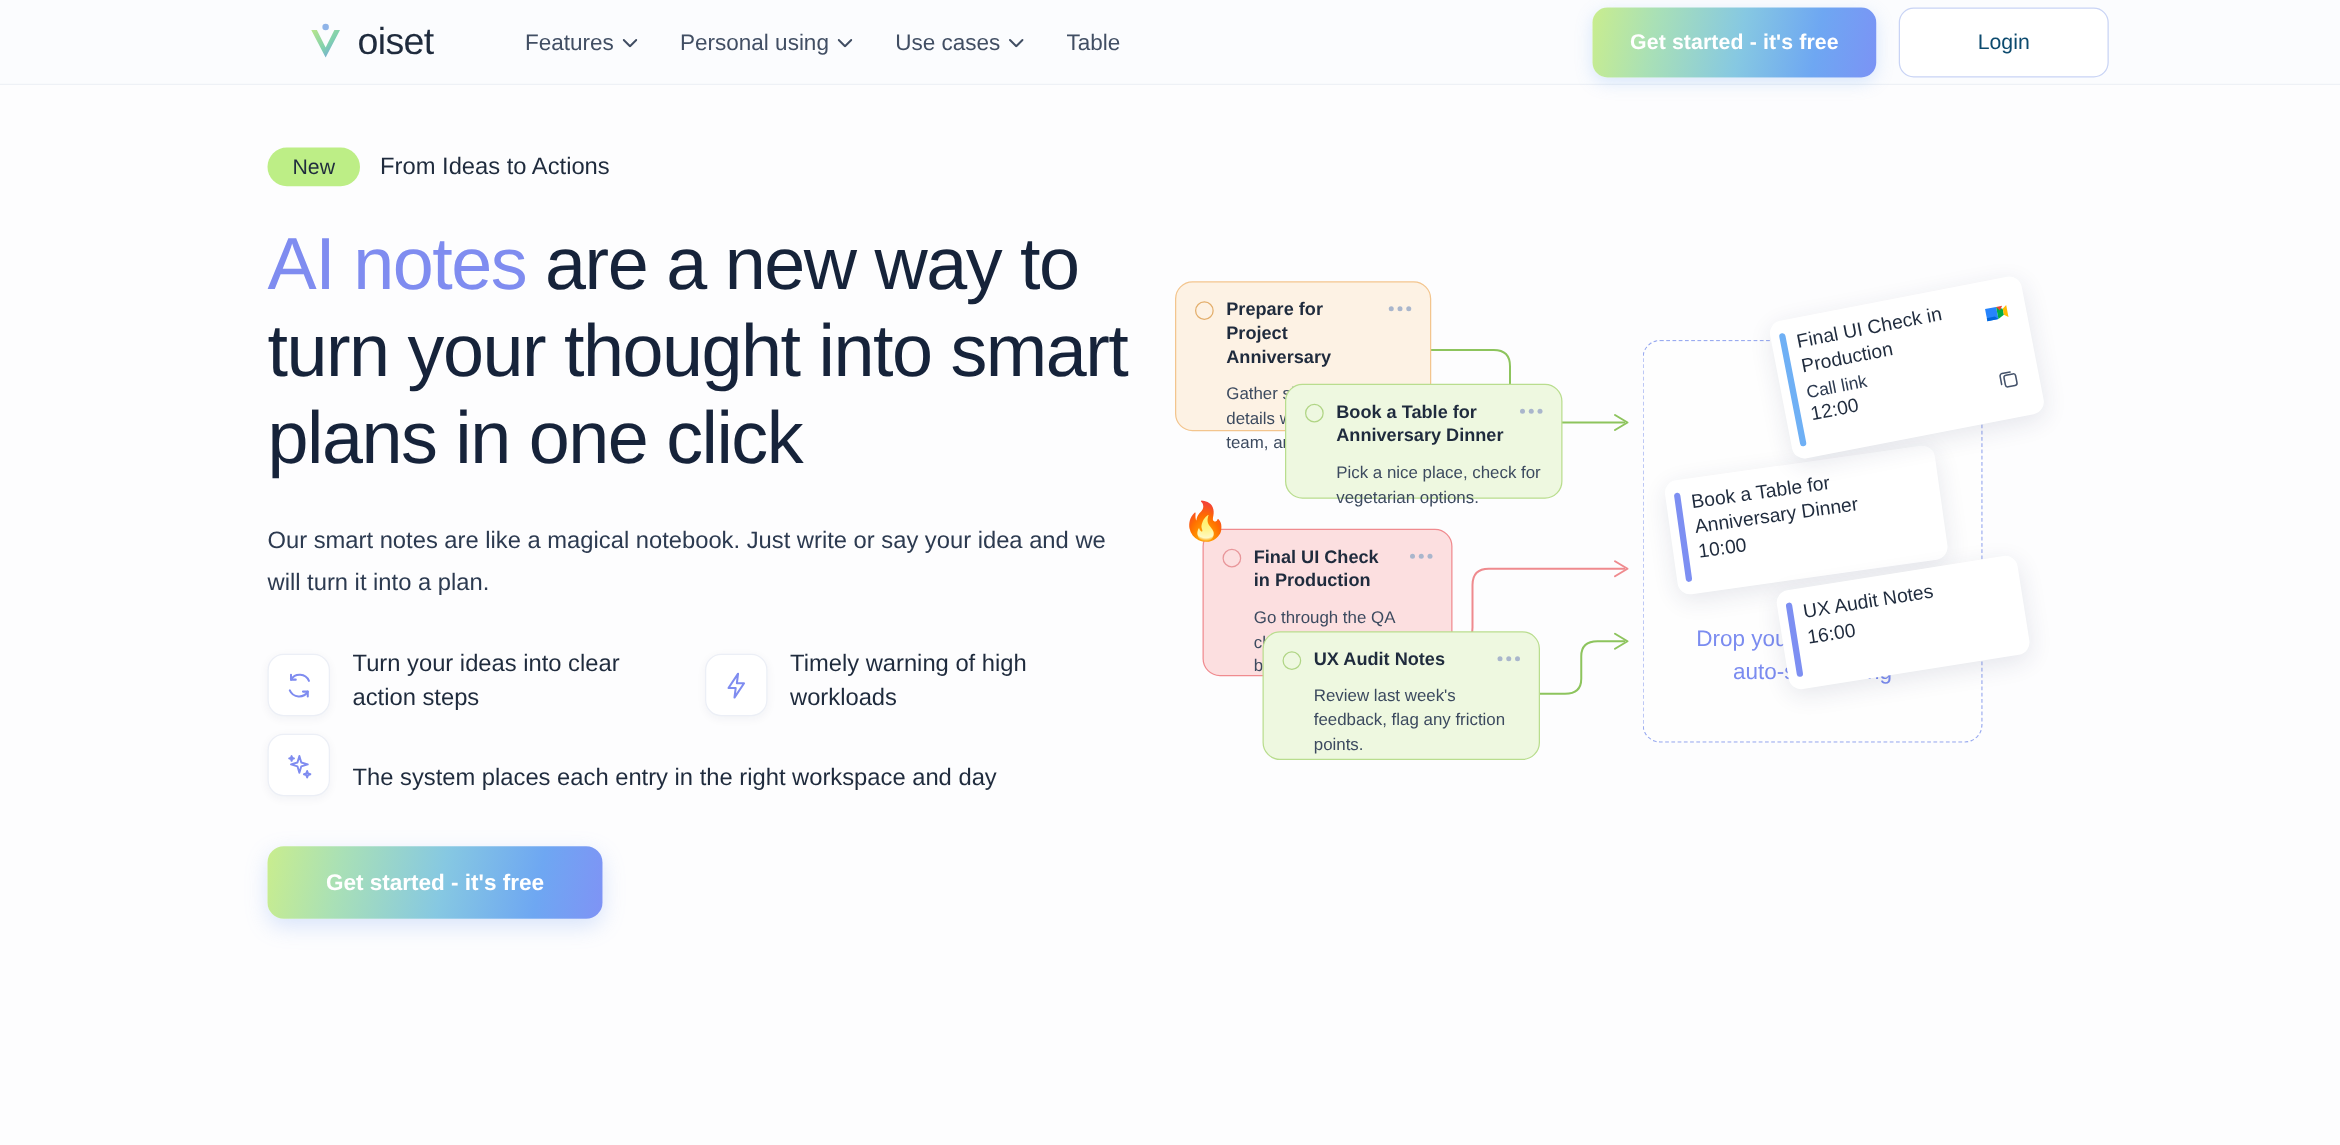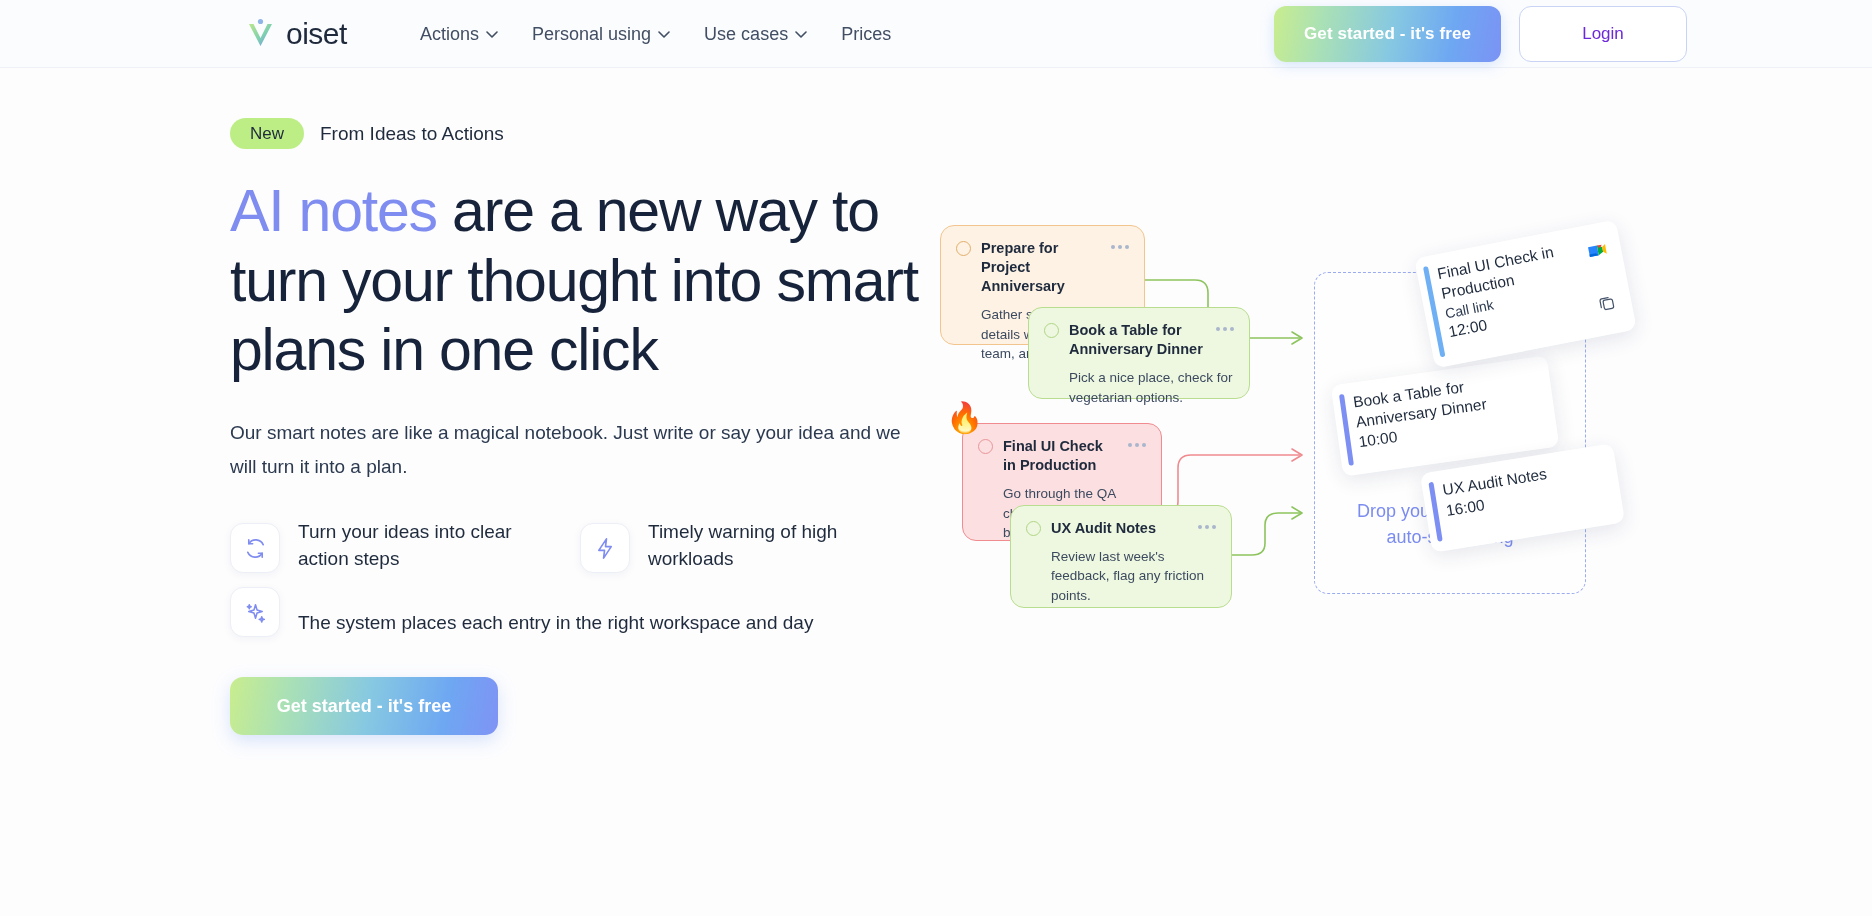--- a/index.html
+++ b/index.html
@@ -40,27 +40,27 @@
   }
   .btn-cta {
     height: 56px; padding: 0 30px; border-radius: 12px; border: none;
     background: linear-gradient(100deg,#c9ed8e 0%, #a9e0b6 22%, #86c8e2 52%, #6ea7f2 78%, #7b93f5 100%);
     color: #ffffff; font-size: 17px; font-weight: 700; letter-spacing: 0.1px;
     cursor: pointer; box-shadow: 0 4px 14px rgba(110,167,242,0.25);
     display:flex; align-items:center; justify-content:center;
   }
   .btn-login {
     height: 56px; width: 168px; border-radius: 12px;
-    border: 1.5px solid #c9d4f5; background: #ffffff; color: #6d28d9;
+    border: 1.5px solid #c9d4f5; background: #ffffff; color: #0c4a6e;
     font-size: 17px; cursor: pointer;
     display:flex; align-items:center; justify-content:center;
   }
 
   
-  .hero-left { position: absolute; left: 230px; top: 118px; width: 760px; }
+  .hero-left { position: absolute; left: 214px; top: 118px; width: 760px; }
   .badge-row { display: flex; align-items: center; gap: 16px; margin-bottom: 28px; }
   .badge-new {
     background: #bdee86; color: #1f2b3d; font-size: 17px;
     padding: 7px 20px; border-radius: 999px; line-height: 1;
   }
   .badge-label { font-size: 19px; color: #1f2b3d; }
   .hero-title {
     font-size: 59px; line-height: 1.18; font-weight: 500;
     letter-spacing: -1.2px; color: #16233a; margin-bottom: 30px;
   }
@@ -175,39 +175,39 @@
           </linearGradient>
         </defs>
         <path d="M5 7 L16.5 29 L28 7 L23.5 7 L16.5 21 L9.5 7 Z" fill="url(#lg)"></path>
         <circle cx="16.5" cy="4.5" r="2.6" fill="#8fb4e8"></circle>
       </svg>
       <span class="logo-text">oiset</span>
     </div>
 
     <div class="nav">
       <div class="nav-item">
-        <span>Actions</span>
+        <span>Features</span>
         <svg class="chev" viewBox="0 0 12 7">
             <path d="M1 1 L6 6 L11 1" stroke="#414e63" stroke-width="1.6" fill="none" stroke-linecap="round" stroke-linejoin="round"></path>
           </svg>
       </div>
       <div class="nav-item">
         <span>Personal using</span>
         <svg class="chev" viewBox="0 0 12 7">
             <path d="M1 1 L6 6 L11 1" stroke="#414e63" stroke-width="1.6" fill="none" stroke-linecap="round" stroke-linejoin="round"></path>
           </svg>
       </div>
       <div class="nav-item">
         <span>Use cases</span>
         <svg class="chev" viewBox="0 0 12 7">
             <path d="M1 1 L6 6 L11 1" stroke="#414e63" stroke-width="1.6" fill="none" stroke-linecap="round" stroke-linejoin="round"></path>
           </svg>
       </div>
       <div class="nav-item">
-        <span>Prices</span>
+        <span>Table</span>
       </div>
     </div>
 
     <div class="header-actions">
       <button class="btn-cta">Get started - it's free</button>
       <button class="btn-login">Login</button>
     </div>
   </div>
 
   <div class="hero-left">

